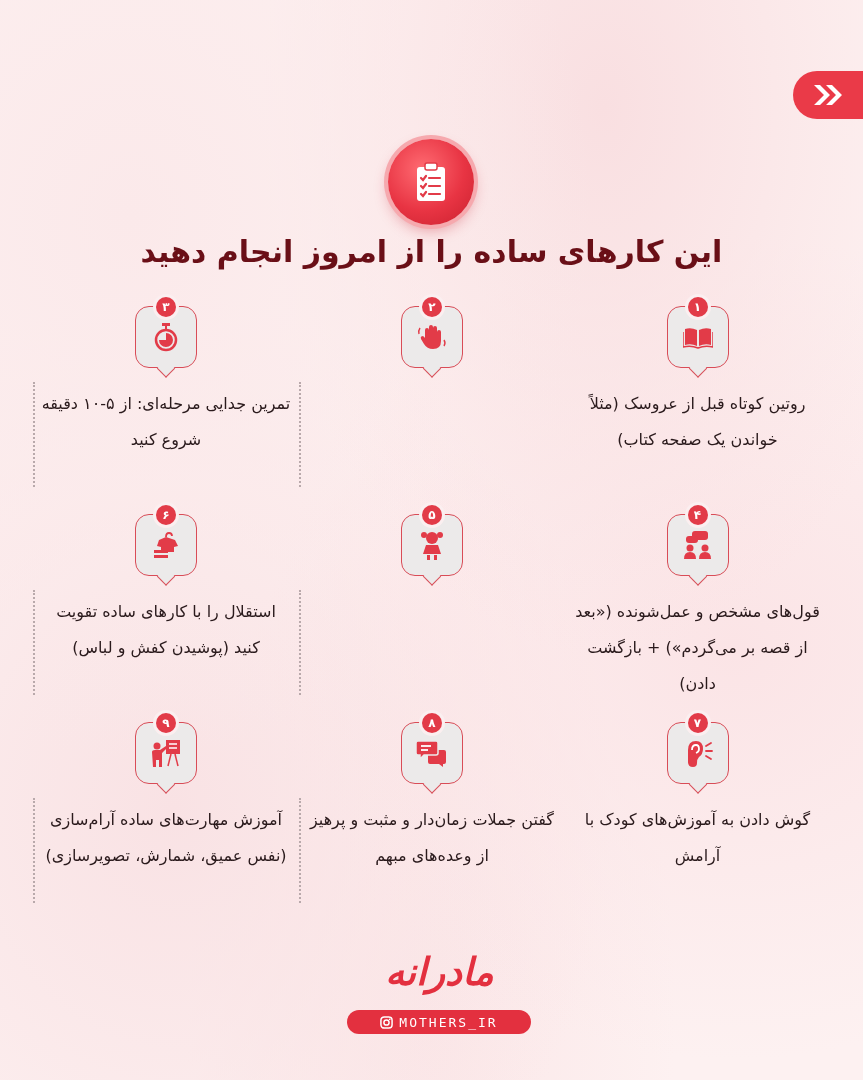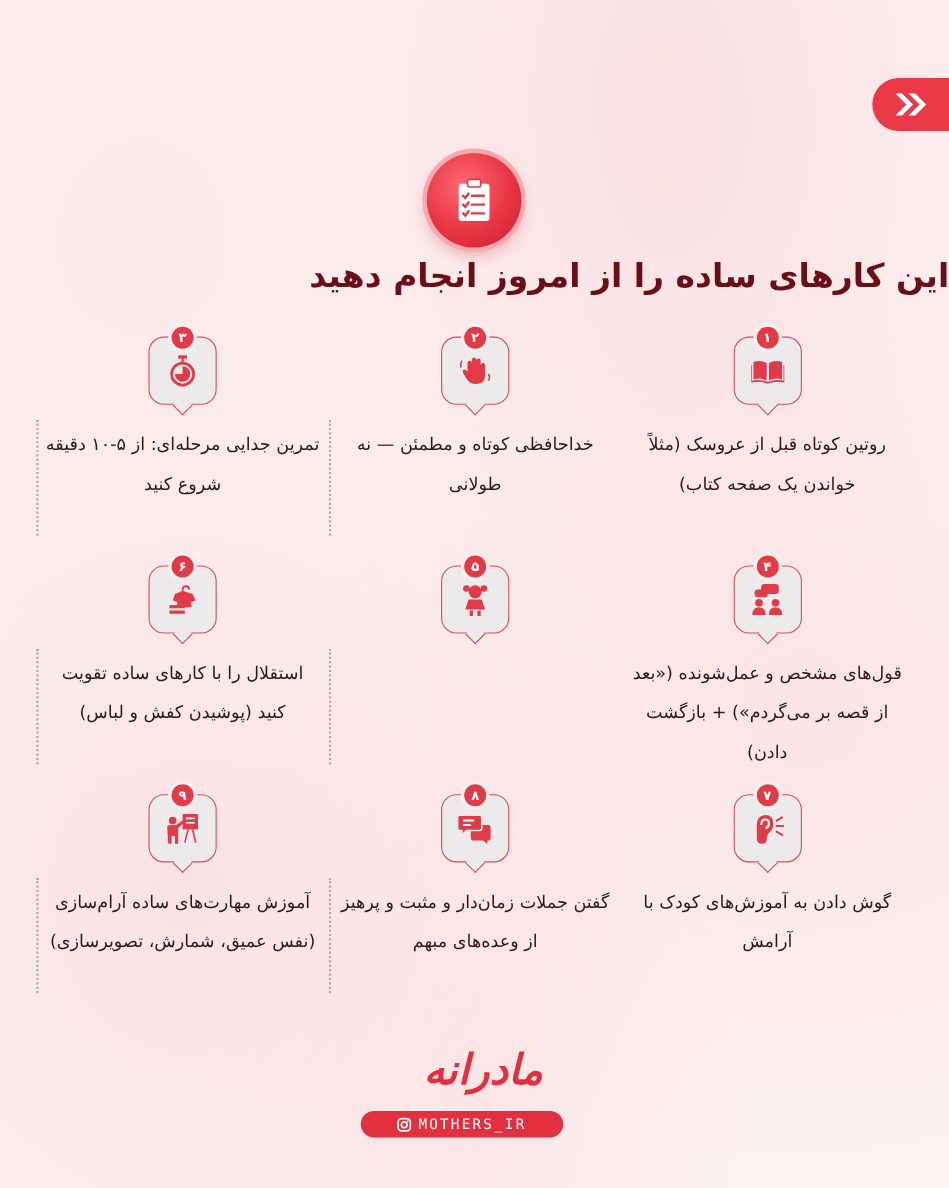--- a/index.html
+++ b/index.html
@@ -19,21 +19,21 @@
     background:#ea3a48; border-radius:24px 0 0 24px;
     display:flex; align-items:center; justify-content:center; cursor:pointer;
   }
   .hero-icon {
     position:absolute; left:388px; top:139px; width:86px; height:86px; border-radius:50%;
     background: radial-gradient(circle at 40% 35%, #ff6b72 0%, #e83443 55%, #c9202e 100%);
     box-shadow: 0 0 0 4px #f6a9ae, 0 6px 14px rgba(200,30,45,0.35);
     display:flex; align-items:center; justify-content:center;
   }
   .title {
-    position:absolute; left:0; right:0; top:234px; 
+    position:absolute; left:0; right:0; top:234px; text-align:center;
     font-size:30px; font-weight:bold; color:#6a0f17; direction:rtl;
     letter-spacing:0;
   }
   .grid {
     position:absolute; left:33px; top:300px; width:797px; height:610px;
     display:grid; grid-template-columns: 265px 266px 266px; grid-template-rows: 208px 208px 200px;
     direction:rtl;
   }
   .cell { position:relative; display:flex; flex-direction:column; align-items:center; }
   .cell.sep::after {
@@ -60,21 +60,21 @@
   }
   .cell-text {
     margin-top:10px; font-size:16px; line-height:36px; color:#2a1a1c; direction:rtl;
     text-align:center; width:250px;
   }
   .logo {
     position:absolute; left:0; right:0; top:950px; text-align:center;
     color:#e3303f; font-size:38px; font-weight:bold; font-style:italic; direction:rtl;padding-left:16px;
   }
   .handle {
-    position:absolute; left:328px; top:1010px; width:184px; height:24px; border-radius:12px;
+    position:absolute; left:347px; top:1010px; width:184px; height:24px; border-radius:12px;
     background:#e3303f; color:#fff; display:flex; align-items:center; justify-content:center; gap:6px;
     font-family:"DejaVu Sans Mono", monospace; font-size:13px; letter-spacing:2px;
   }
 </style>
 </head>
 <body>
 
 <div class="next-btn">
   <svg width="34" height="26" viewBox="0 0 34 26">
     <path d="M3 3 L13 13 L3 23 L9 23 L19 13 L9 3 Z" fill="#fff"></path>
@@ -119,21 +119,20 @@
     <div class="badge-wrap">
       <div class="num">۲</div>
       <div class="bubble">
         <svg width="32" height="30" viewBox="0 0 32 30">
           <path d="M9 16 L9 8 Q9 6 11 6 Q13 6 13 8 L13 14 L13 5 Q13 3 15 3 Q17 3 17 5 L17 14 L17 6 Q17 4 19 4 Q21 4 21 6 L21 15 L21 10 Q21 8 23 8 Q25 8 25 10 L25 19 Q25 27 17 27 Q11 27 8 22 L5 17 Q4 15 6 14 Q8 14 9 16 Z" fill="#e23b48"></path>
           <path d="M4 6 Q2 9 3 12" fill="none" stroke="#e23b48" stroke-width="1.4"></path>
           <path d="M28 18 Q30 21 28 24" fill="none" stroke="#e23b48" stroke-width="1.4"></path>
         </svg>
       </div>
     </div>
-    <div class="cell-text">خداحافظی کوتاه و مطمئن — نه طولانی</div>
   </div>
 
   <div class="cell sep">
     <div class="badge-wrap">
       <div class="num">۳</div>
       <div class="bubble">
         <svg width="28" height="30" viewBox="0 0 28 30">
           <rect x="10" y="1" width="8" height="3" fill="#e23b48"></rect>
           <rect x="13" y="3" width="2" height="4" fill="#e23b48"></rect>
           <circle cx="14" cy="18" r="10" fill="none" stroke="#e23b48" stroke-width="2.5"></circle>

